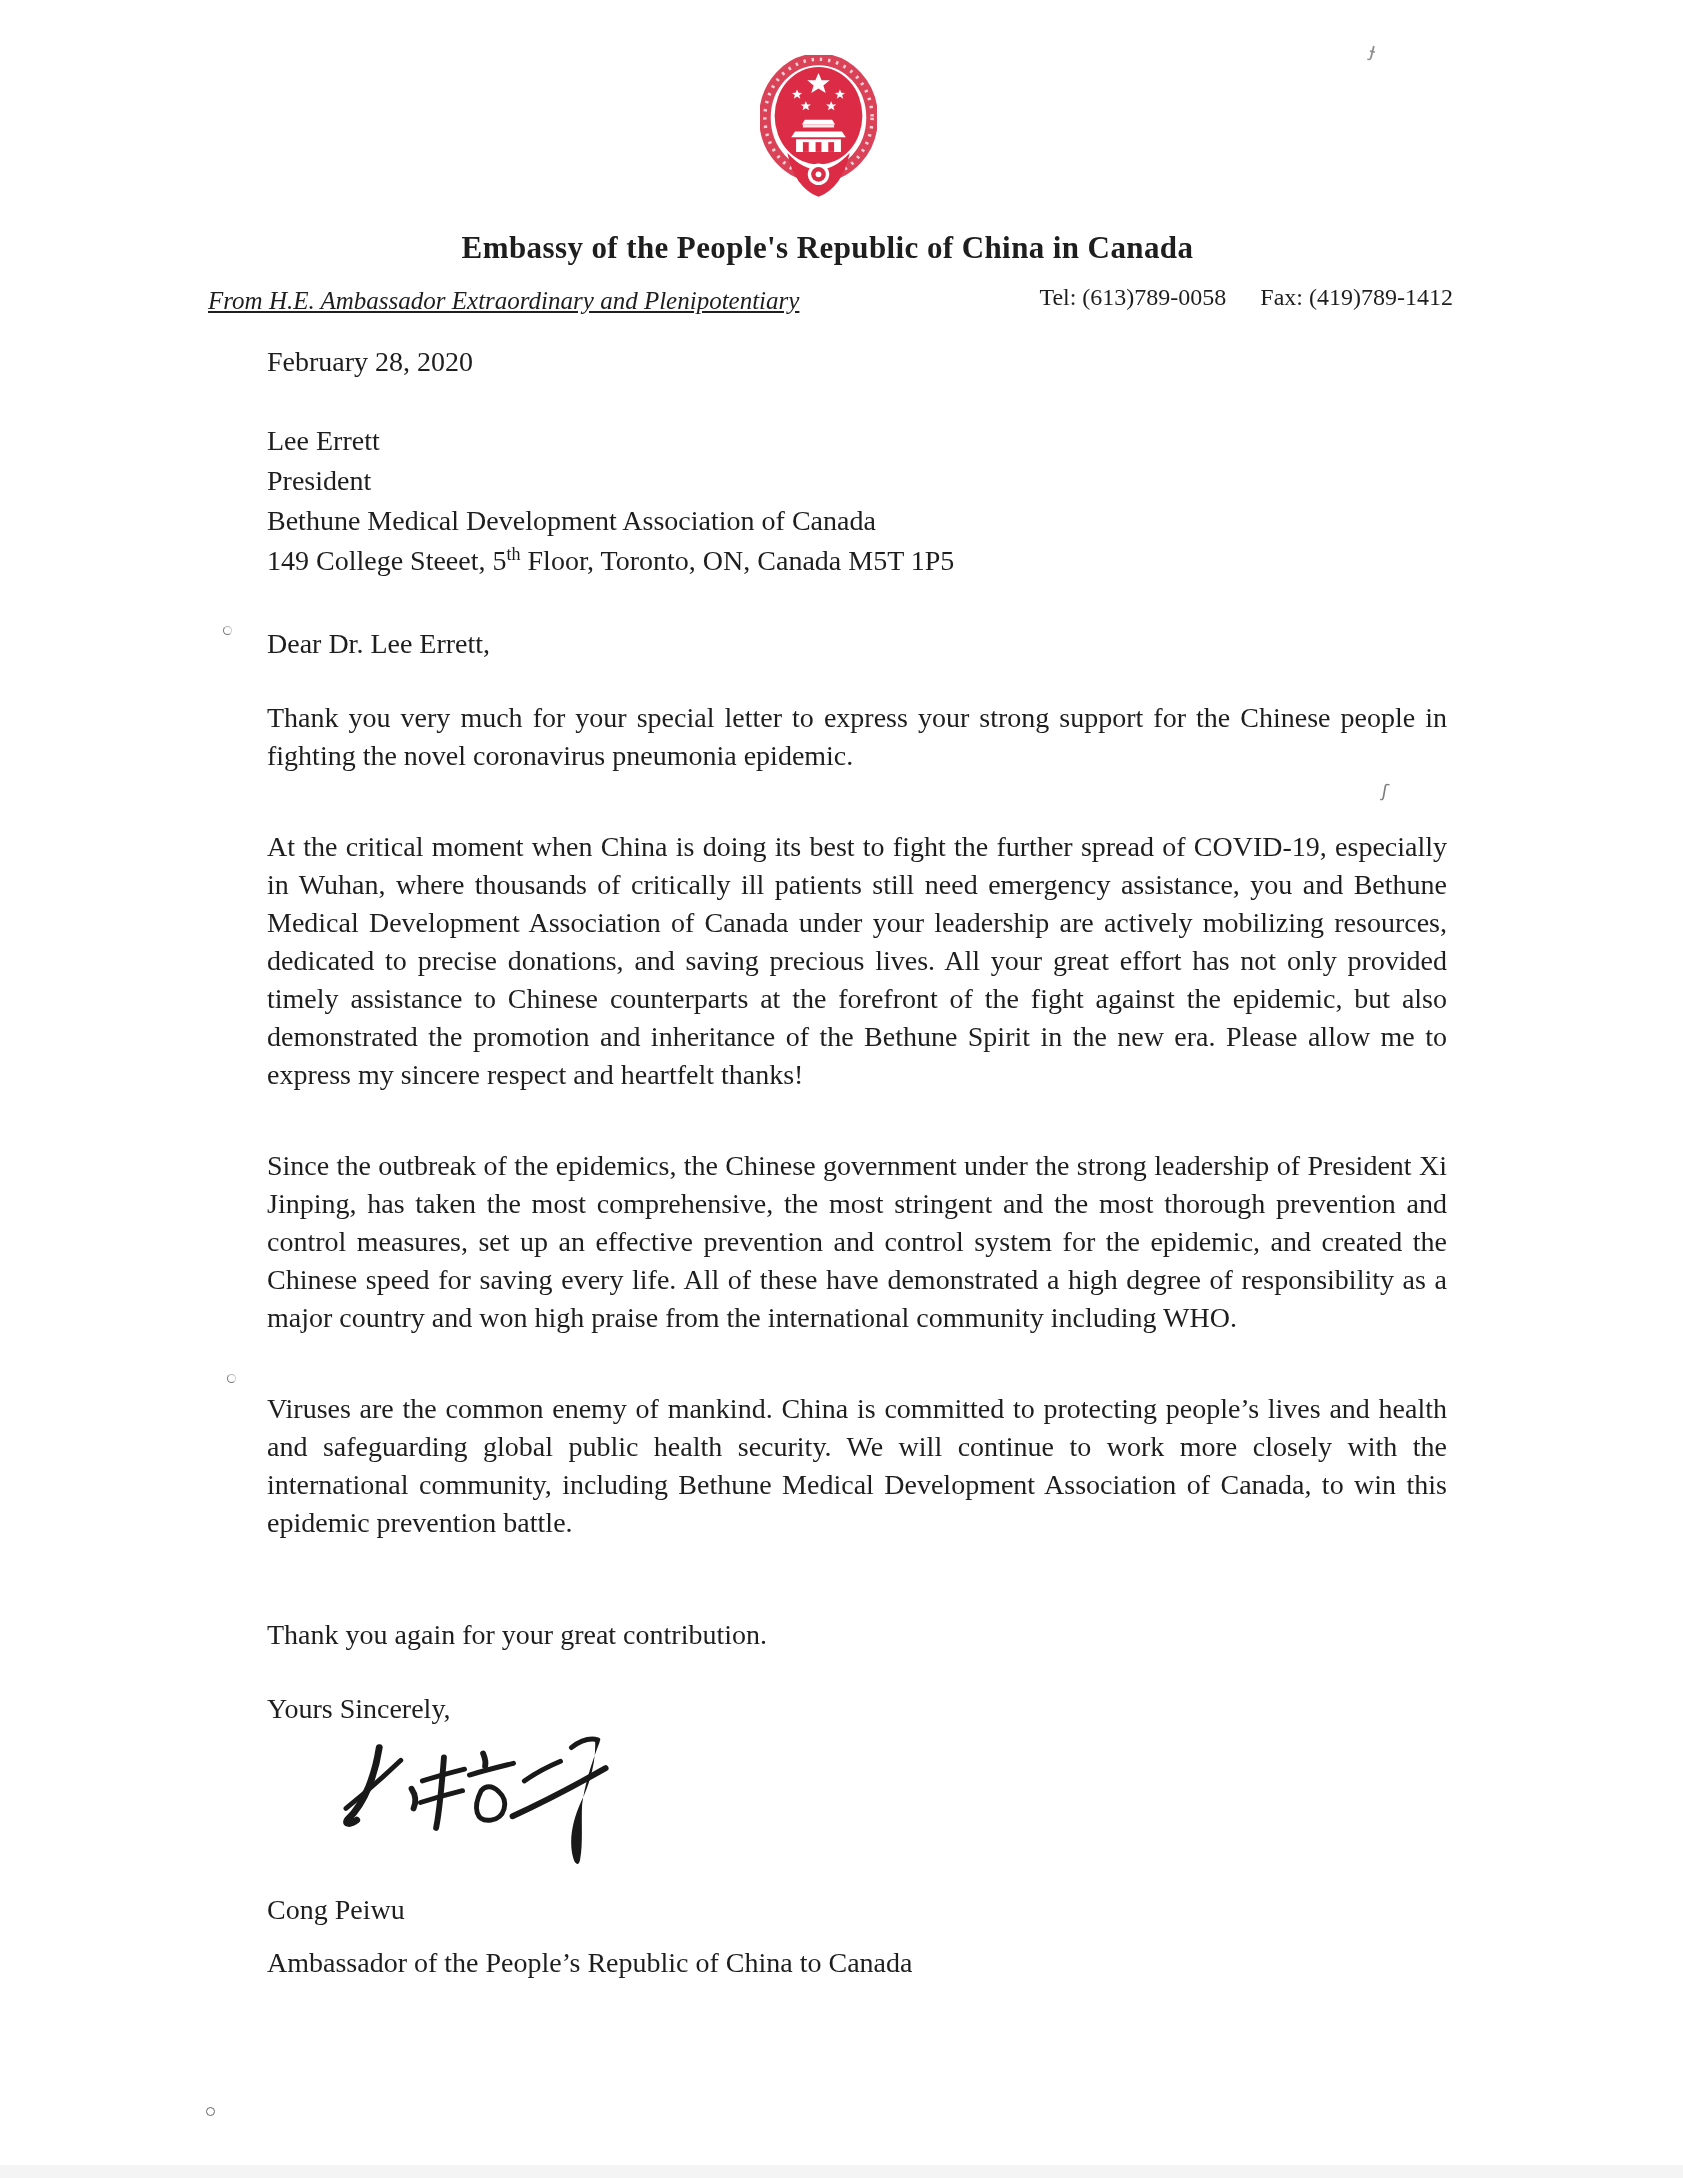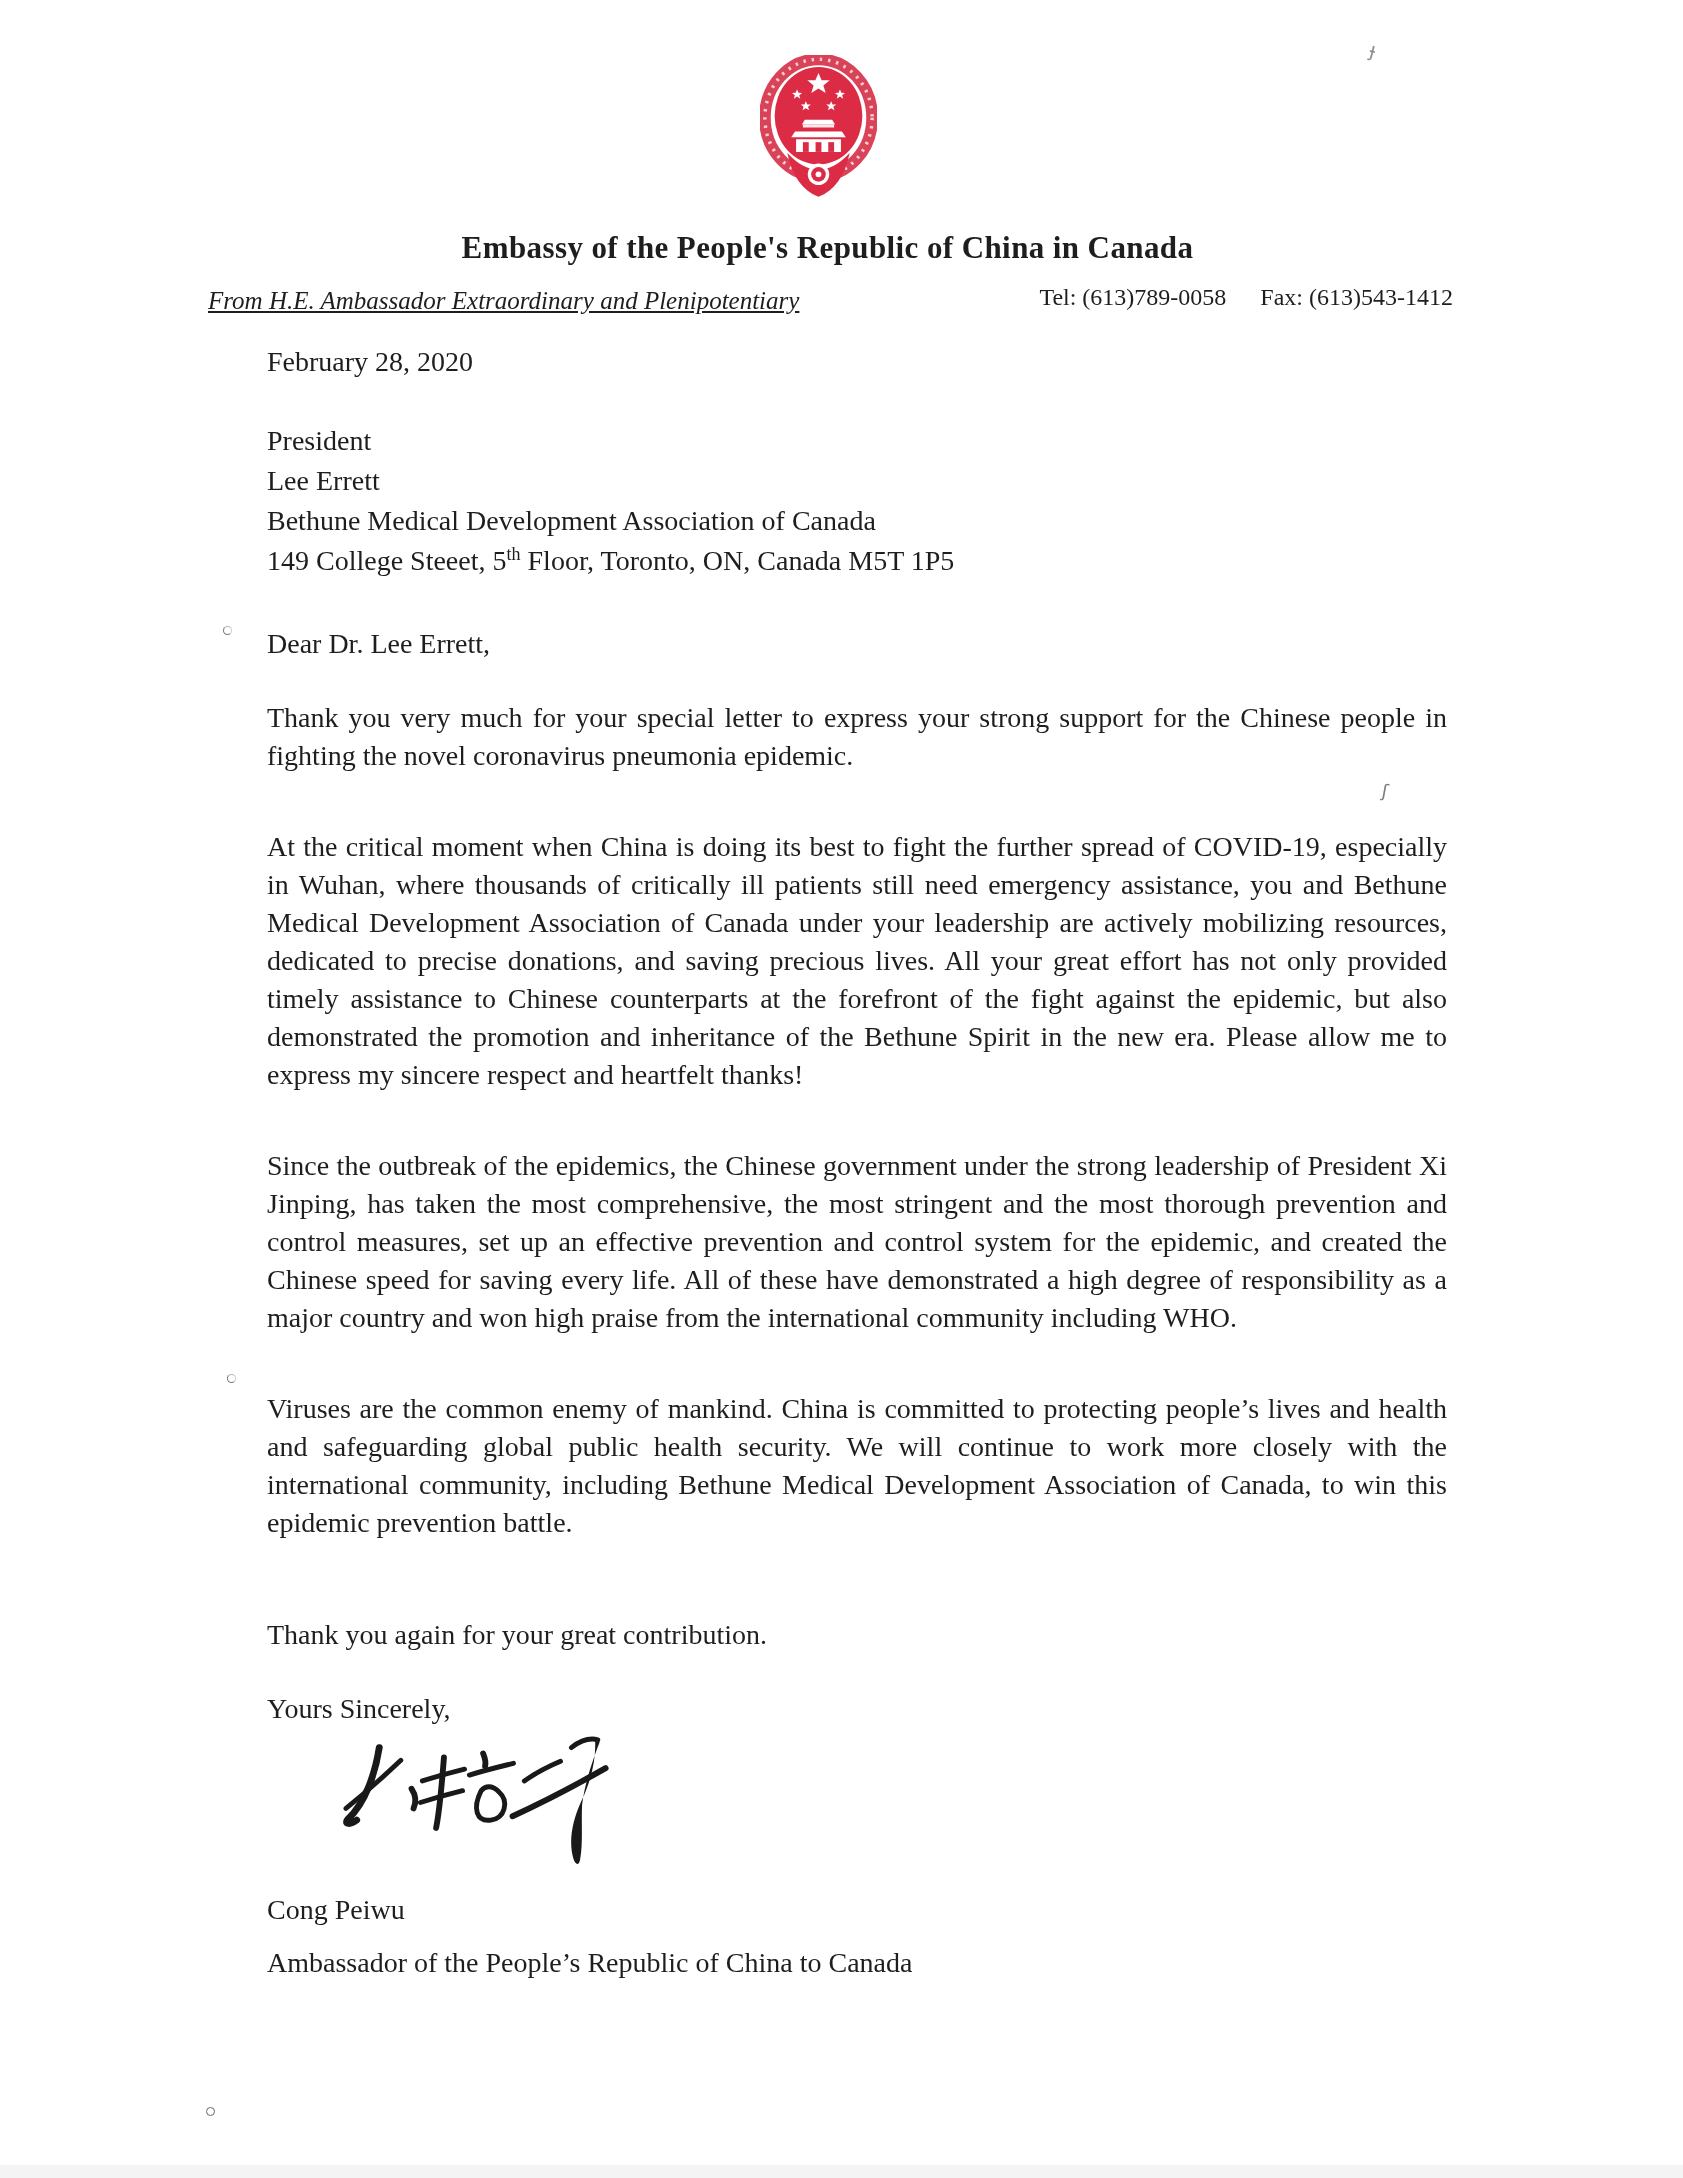--- a/index.html
+++ b/index.html
@@ -89,31 +89,31 @@
       <circle cx="60" cy="122" r="3" fill="#ffffff"></circle>
     </svg>
   </div>
 
   <div class="letter-title">Embassy of the People's Republic of China in Canada</div>
 
   <div class="meta-row">
     <div class="from-line">From H.E. Ambassador Extraordinary and Plenipotentiary</div>
     <div class="addr-block">
       <div class="addr-telfax">
-        <span>Tel: (613)789-0058</span><span class="fax">Fax: (613)543-1412</span>
+        <span>Tel: (613)789-0058</span><span class="fax">Fax: (419)789-1412</span>
       </div>
     </div>
   </div>
 
   <div class="content">
     <div class="date-line">February 28, 2020</div>
 
     <div class="recipient">
+      <div>Lee Errett</div>
       <div>President</div>
-      <div>Lee Errett</div>
       <div>Bethune Medical Development Association of Canada</div>
       <div><span>149 College Steeet, 5</span><sup class="ord">th</sup><span> Floor, Toronto, ON, Canada M5T 1P5</span></div>
     </div>
 
     <div class="salutation">Dear Dr. Lee Errett,</div>
 
     <p class="body first">Thank you very much for your special letter to express your strong support for the Chinese people in fighting the novel coronavirus pneumonia epidemic.</p>
     <p class="body">At the critical moment when China is doing its best to fight the further spread of COVID-19, especially in Wuhan, where thousands of critically ill patients still need emergency assistance, you and Bethune Medical Development Association of Canada under your leadership are actively mobilizing resources, dedicated to precise donations, and saving precious lives. All your great effort has not only provided timely assistance to Chinese counterparts at the forefront of the fight against the epidemic, but also demonstrated the promotion and inheritance of the Bethune Spirit in the new era. Please allow me to express my sincere respect and heartfelt thanks!</p>
     <p class="body">Since the outbreak of the epidemics, the Chinese government under the strong leadership of President Xi Jinping, has taken the most comprehensive, the most stringent and the most thorough prevention and control measures, set up an effective prevention and control system for the epidemic, and created the Chinese speed for saving every life. All of these have demonstrated a high degree of responsibility as a major country and won high praise from the international community including WHO.</p>
     <p class="body">Viruses are the common enemy of mankind. China is committed to protecting people’s lives and health and safeguarding global public health security. We will continue to work more closely with the international community, including Bethune Medical Development Association of Canada, to win this epidemic prevention battle.</p>

